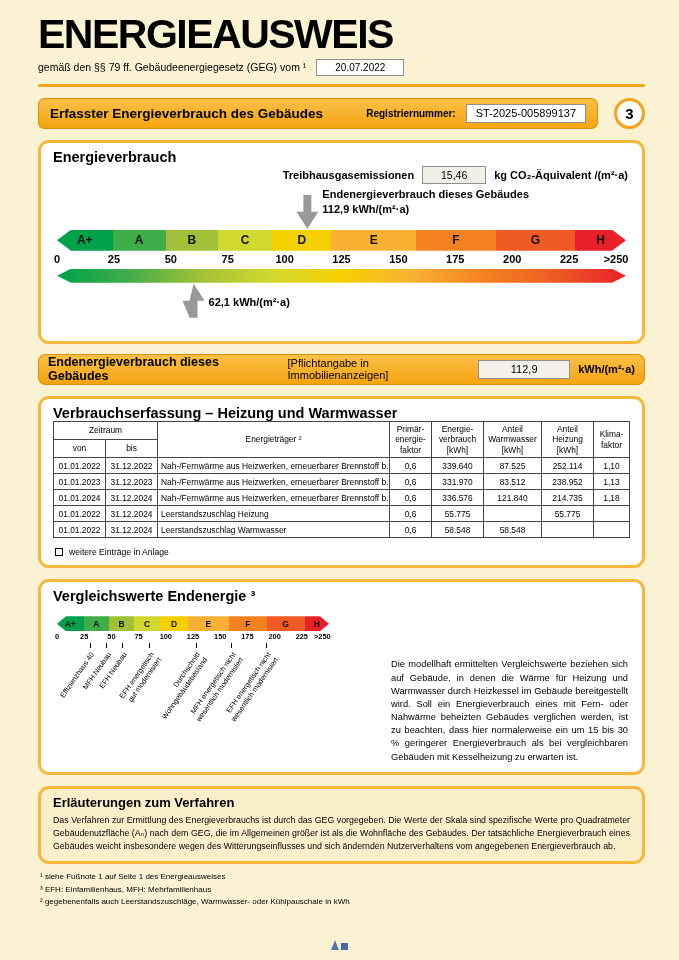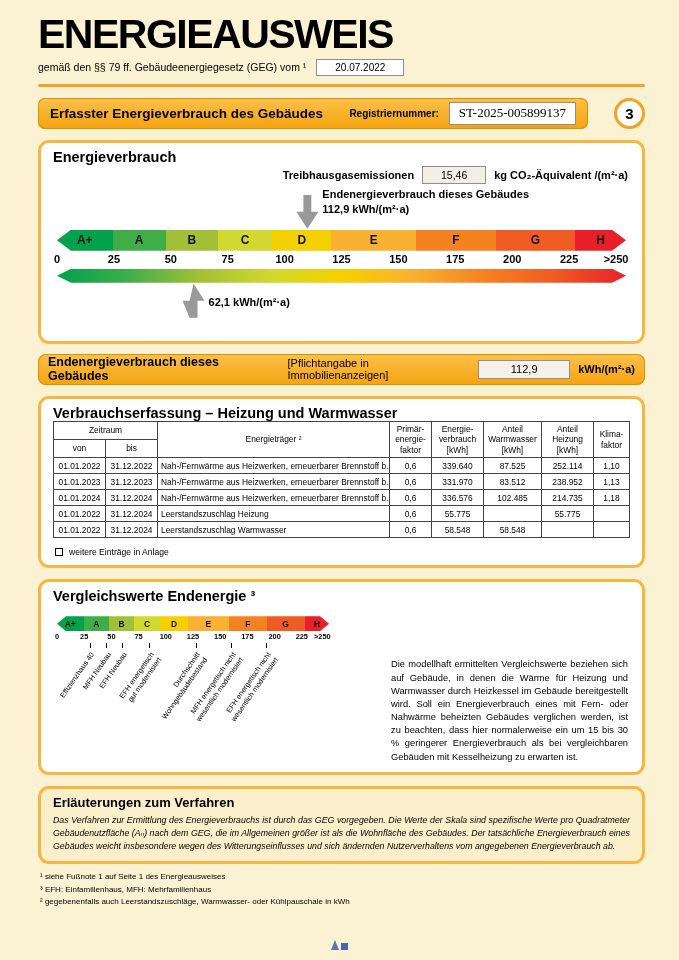--- a/index.html
+++ b/index.html
@@ -1,33 +1,33 @@
 <!DOCTYPE html>
 <html><head>
 <meta charset="utf-8">
 <style>
   *{margin:0;padding:0;box-sizing:border-box;}
   html,body{background:#fff;}
   body{font-family:"Liberation Sans","DejaVu Sans",sans-serif;color:#000;}
   .page{width:679px;height:960px;background:#FBF1D3;padding:14px 34px 0 38px;position:relative;overflow:hidden;margin:0 auto;}
 
   
-  .title-row{display:flex;align-items:center;gap:30px;}
+  .title-row{display:flex;align-items:flex-start;gap:30px;flex-direction:column;}
   .doc-title{font-size:41px;font-weight:700;letter-spacing:-1.5px;line-height:1.02;}
   .doc-subtitle{font-size:19px;font-weight:700;}
   .law-row{display:flex;align-items:center;gap:10px;font-size:10.5px;margin-top:3px;}
   .date-box{background:#fff;border:1px solid #8f8f8f;padding:2px 10px;min-width:88px;text-align:center;font-size:10px;}
   .header-rule{height:3px;background:#F6A21B;margin-top:8px;border-radius:2px;}
 
   
-  .banner-row{display:flex;align-items:center;gap:26px;margin-top:11px;}
+  .banner-row{display:flex;align-items:center;gap:16px;margin-top:11px;}
   .banner{flex:1;height:31px;background:linear-gradient(180deg,#FBC14A 0%,#F5A30E 100%);border-radius:7px;display:flex;align-items:center;padding:0 12px;gap:10px;box-shadow:0 0 0 1px #E09000 inset;}
   .banner-title{font-size:13.5px;font-weight:700;}
   .reg-label{margin-left:auto;font-size:10px;font-weight:700;}
-  .reg-box{background:#fff;border:1px solid #8f8f8f;font-size:13px;padding:2.5px 9px;min-width:120px;text-align:center;font-family:Liberation Serif, serif;}
+  .reg-box{background:#fff;border:1px solid #8f8f8f;font-size:11px;padding:2.5px 9px;min-width:120px;text-align:center;}
   .page-circle{width:31px;height:31px;background:#fff;border:3px solid #F6A21B;border-radius:50%;display:flex;align-items:center;justify-content:center;font-size:15px;font-weight:700;flex:0 0 auto;}
 
   
   .section{background:#fff;border:3px solid #F9B63C;border-radius:11px;margin-top:11px;padding:6px 12px 8px;}
   .sec-heading{font-size:14.5px;font-weight:700;}
 
   
   .ghg-row{display:flex;justify-content:flex-end;align-items:center;gap:8px;font-size:11px;font-weight:700;margin:1px 2px 0 0;}
   .value-box{background:#F1EFE8;border:1px solid #8f8f8f;min-width:64px;text-align:center;font-weight:400;font-size:10.5px;padding:2px 4px;}
   .scale-wrap{margin:0 4px;}
@@ -80,21 +80,21 @@
   .scale.sm .seg{font-size:8.5px;}
   .ticks.sm{font-size:7.4px;height:10px;margin-top:1px;}
   .vlabel-zone{position:relative;height:112px;margin-top:1px;width:272px;}
   .vtick{position:absolute;top:0;width:1px;height:5px;background:#000;}
   .vlabel{position:absolute;top:8px;width:0;height:0;}
   .vlabel span{position:absolute;right:0;top:0;display:block;white-space:pre;text-align:right;font-size:7.3px;line-height:1.2;transform-origin:100% 0;transform:rotate(-55deg);}
   .vgl-text{flex:1;font-size:9.3px;line-height:1.42;text-align:justify;margin-top:42px;padding-right:2px;}
 
   
   .sec-erl{background:#FBEFCB;}
-  .erl-text{font-size:8.8px;line-height:1.5;margin-top:4px;text-align:justify;font-style:italic;}
+  .erl-text{font-size:8.8px;line-height:1.5;margin-top:4px;text-align:justify;}
 
   
   .footnotes{margin-top:7px;font-size:8px;line-height:1.55;padding-left:2px;}
 
   .bottom-mark{position:absolute;left:50%;bottom:5px;transform:translateX(-50%);opacity:.85;}
 </style>
 </head>
 <body>
 
 <div class="page">
@@ -237,21 +237,21 @@
           <td>83.512</td>
           <td>238.952</td>
           <td>1,13</td>
         </tr>
         <tr>
           <td>01.01.2024</td>
           <td>31.12.2024</td>
           <td class="traeger">Nah-/Fernwärme aus Heizwerken, erneuerbarer Brennstoff b...</td>
           <td>0,6</td>
           <td>336.576</td>
-          <td>102.485</td>
+          <td>121.840</td>
           <td>214.735</td>
           <td>1,18</td>
         </tr>
         <tr>
           <td>01.01.2022</td>
           <td>31.12.2024</td>
           <td class="traeger">Leerstandszuschlag Heizung</td>
           <td>0,6</td>
           <td>55.775</td>
           <td></td>

